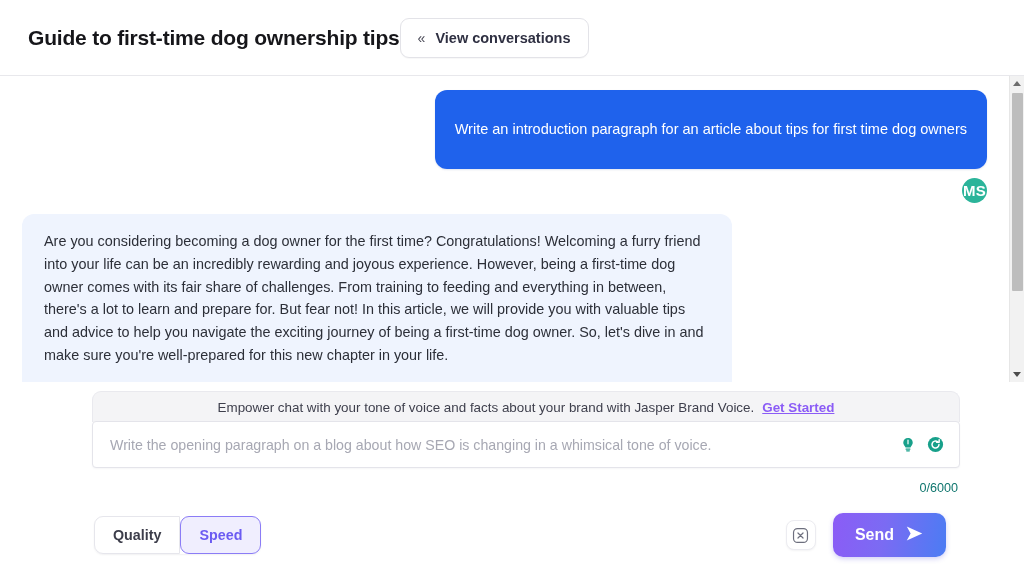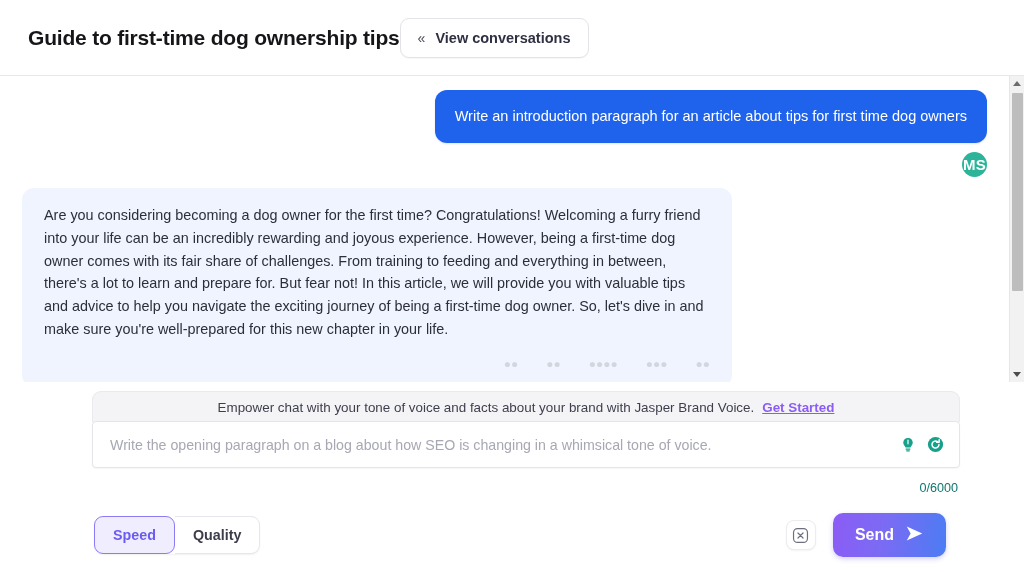--- a/index.html
+++ b/index.html
@@ -72,21 +72,21 @@
     flex: 1 1 auto;
     padding: 14px 22px 0 22px;
     overflow: hidden;
     position: relative;
   }
   .msg-row-user { display: flex; justify-content: flex-end; }
   .bubble-user {
     background: #1f62ec;
     color: #ffffff;
     border-radius: 12px;
-    padding: 16px 20px;
+    padding: 29px 20px;
     max-width: 620px;
     font-size: 14.5px;
     line-height: 1.45;
     box-shadow: 0 1px 2px rgba(20,40,120,.12);
   }
   .avatar-row {
     display: flex;
     justify-content: flex-end;
     padding: 9px 0 0 0;
   }
@@ -364,22 +364,22 @@
           </svg>
         </span>
       </div>
     </div>
 
     <div class="counter">0/6000</div>
   </div>
 
   <div class="bottom-bar">
     <div class="seg">
+      <div class="seg-item">Quality</div>
       <div class="seg-item active">Speed</div>
-      <div class="seg-item">Quality</div>
     </div>
 
     <div class="right-actions">
       <div class="stop-btn">
         <svg width="19" height="19" viewBox="0 0 24 24" aria-hidden="true">
           <rect x="3.2" y="3.2" width="17.6" height="17.6" rx="5" fill="none" stroke="#6d6f7e" stroke-width="1.5"></rect>
           <path d="M8.8 8.8l6.4 6.4M15.2 8.8l-6.4 6.4" stroke="#6d6f7e" stroke-width="1.5" stroke-linecap="round"></path>
         </svg>
       </div>
       <div class="send-btn">

